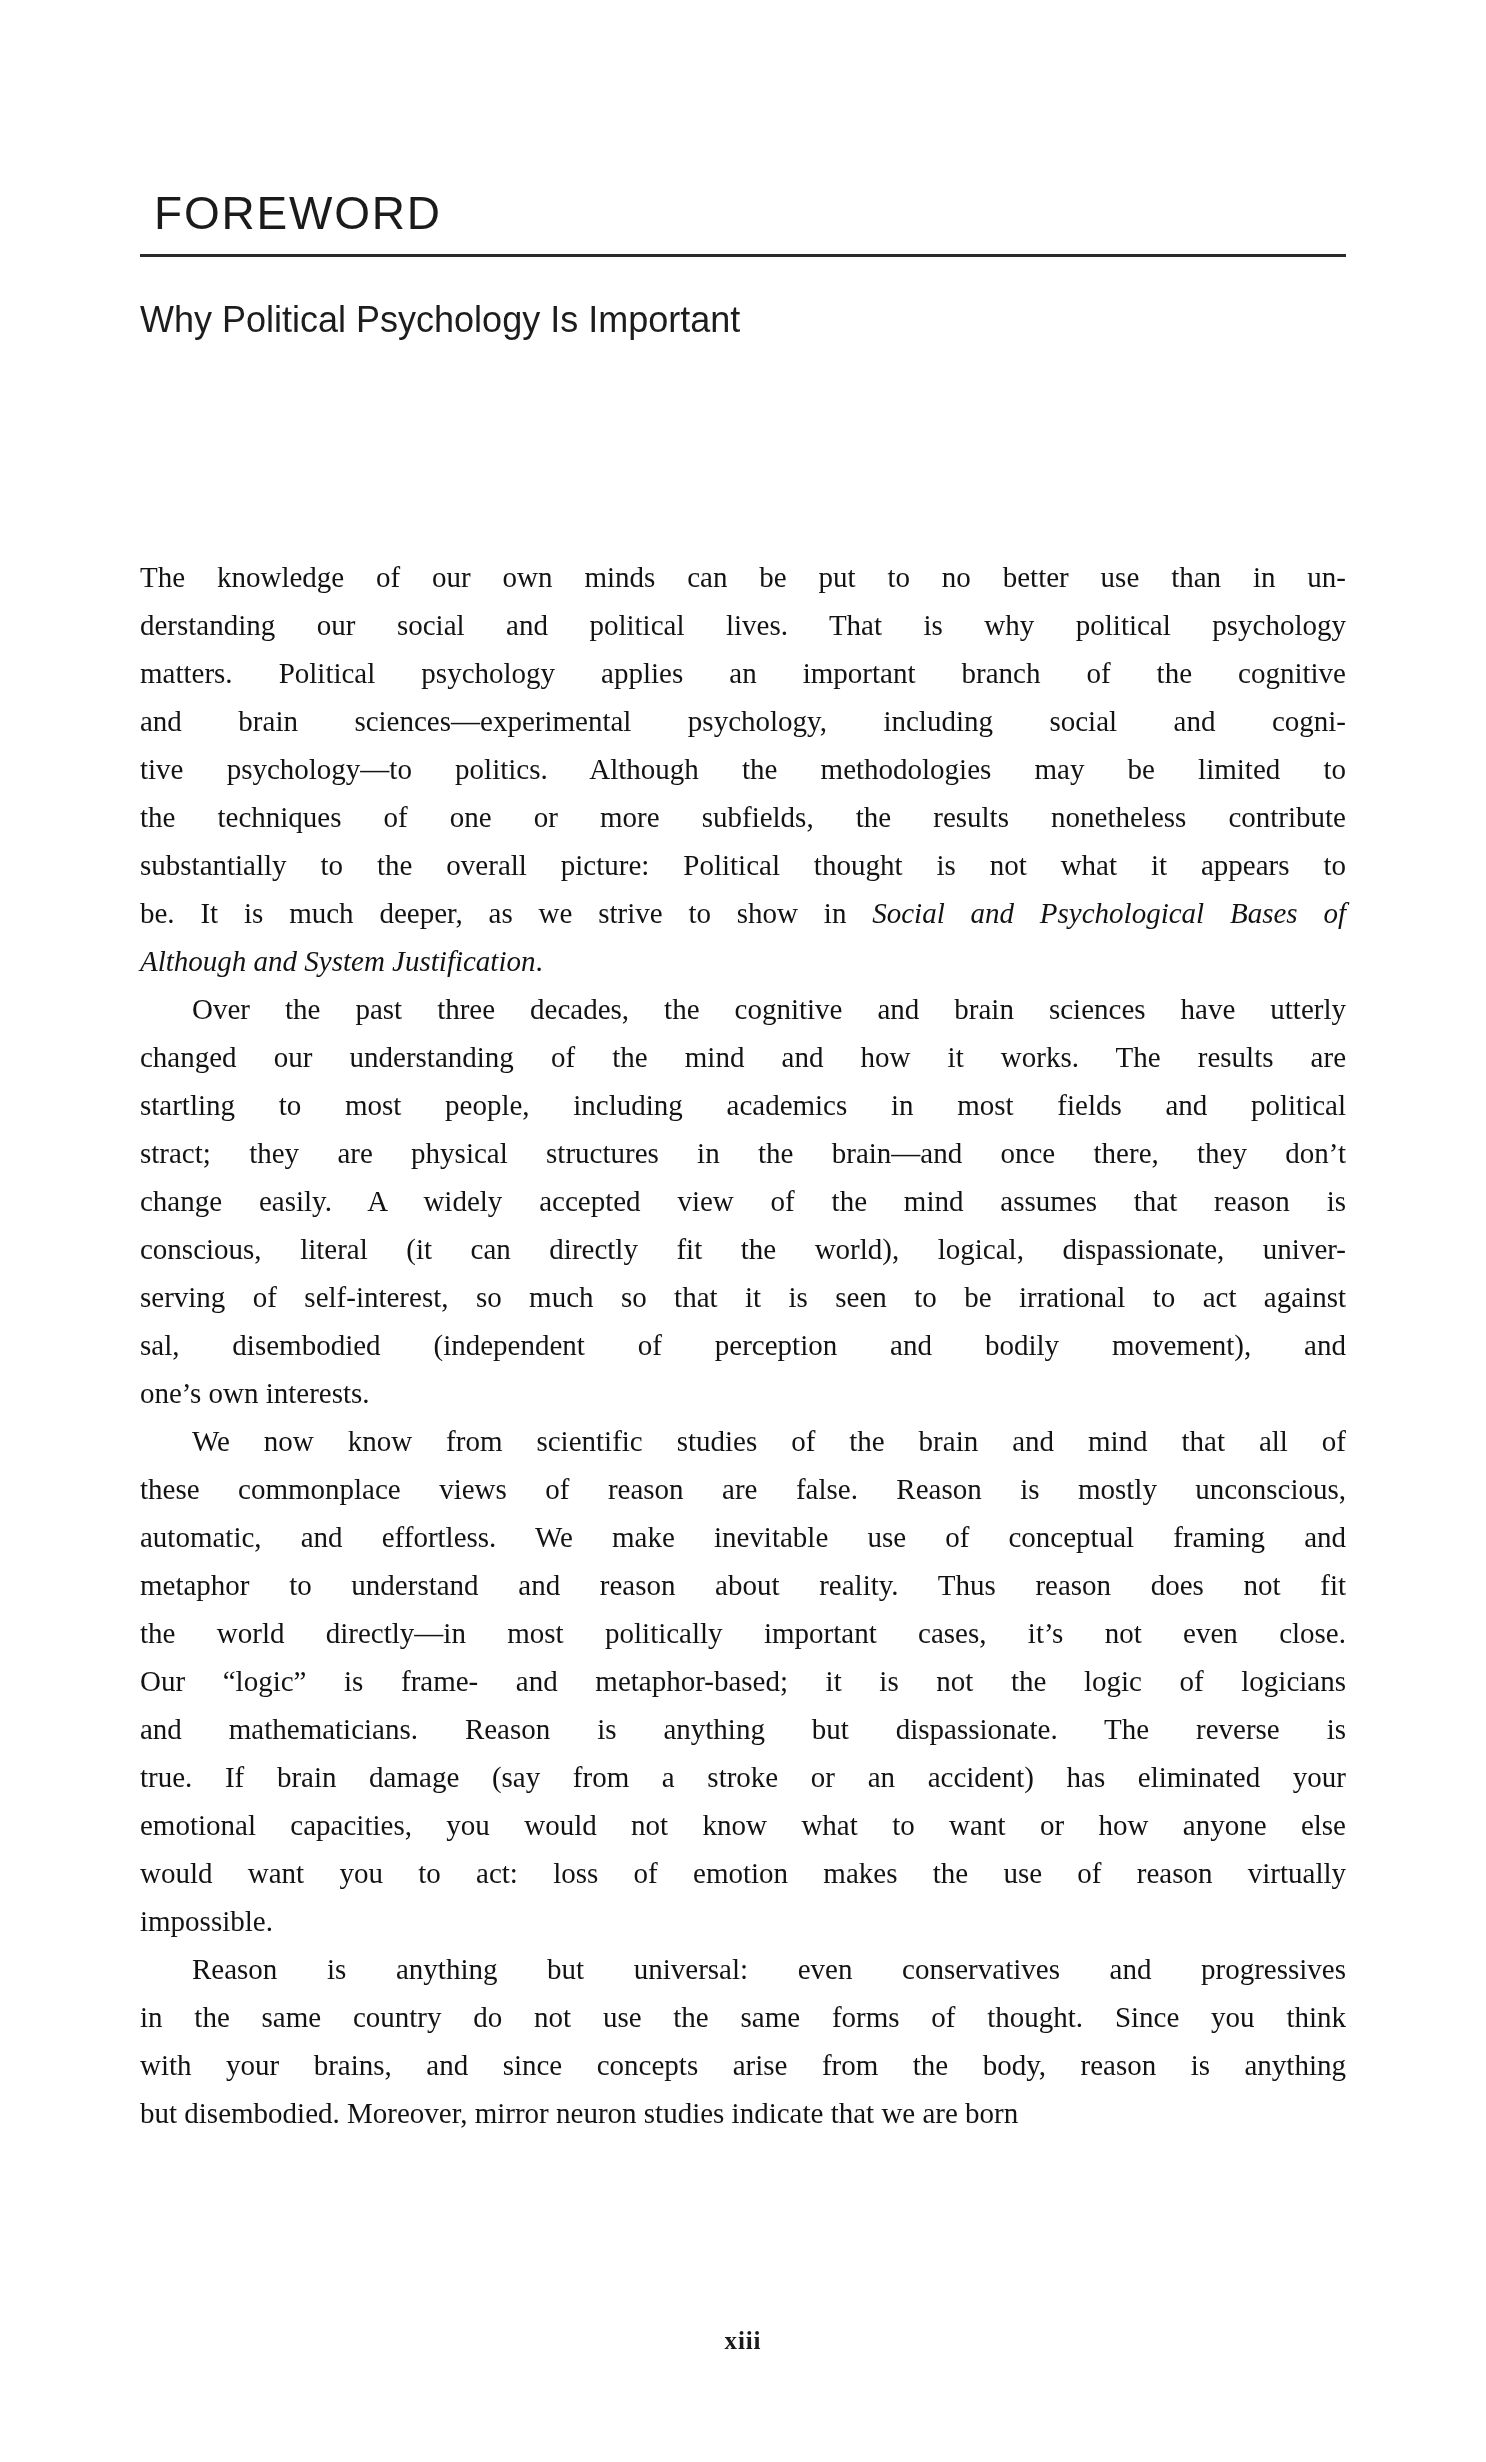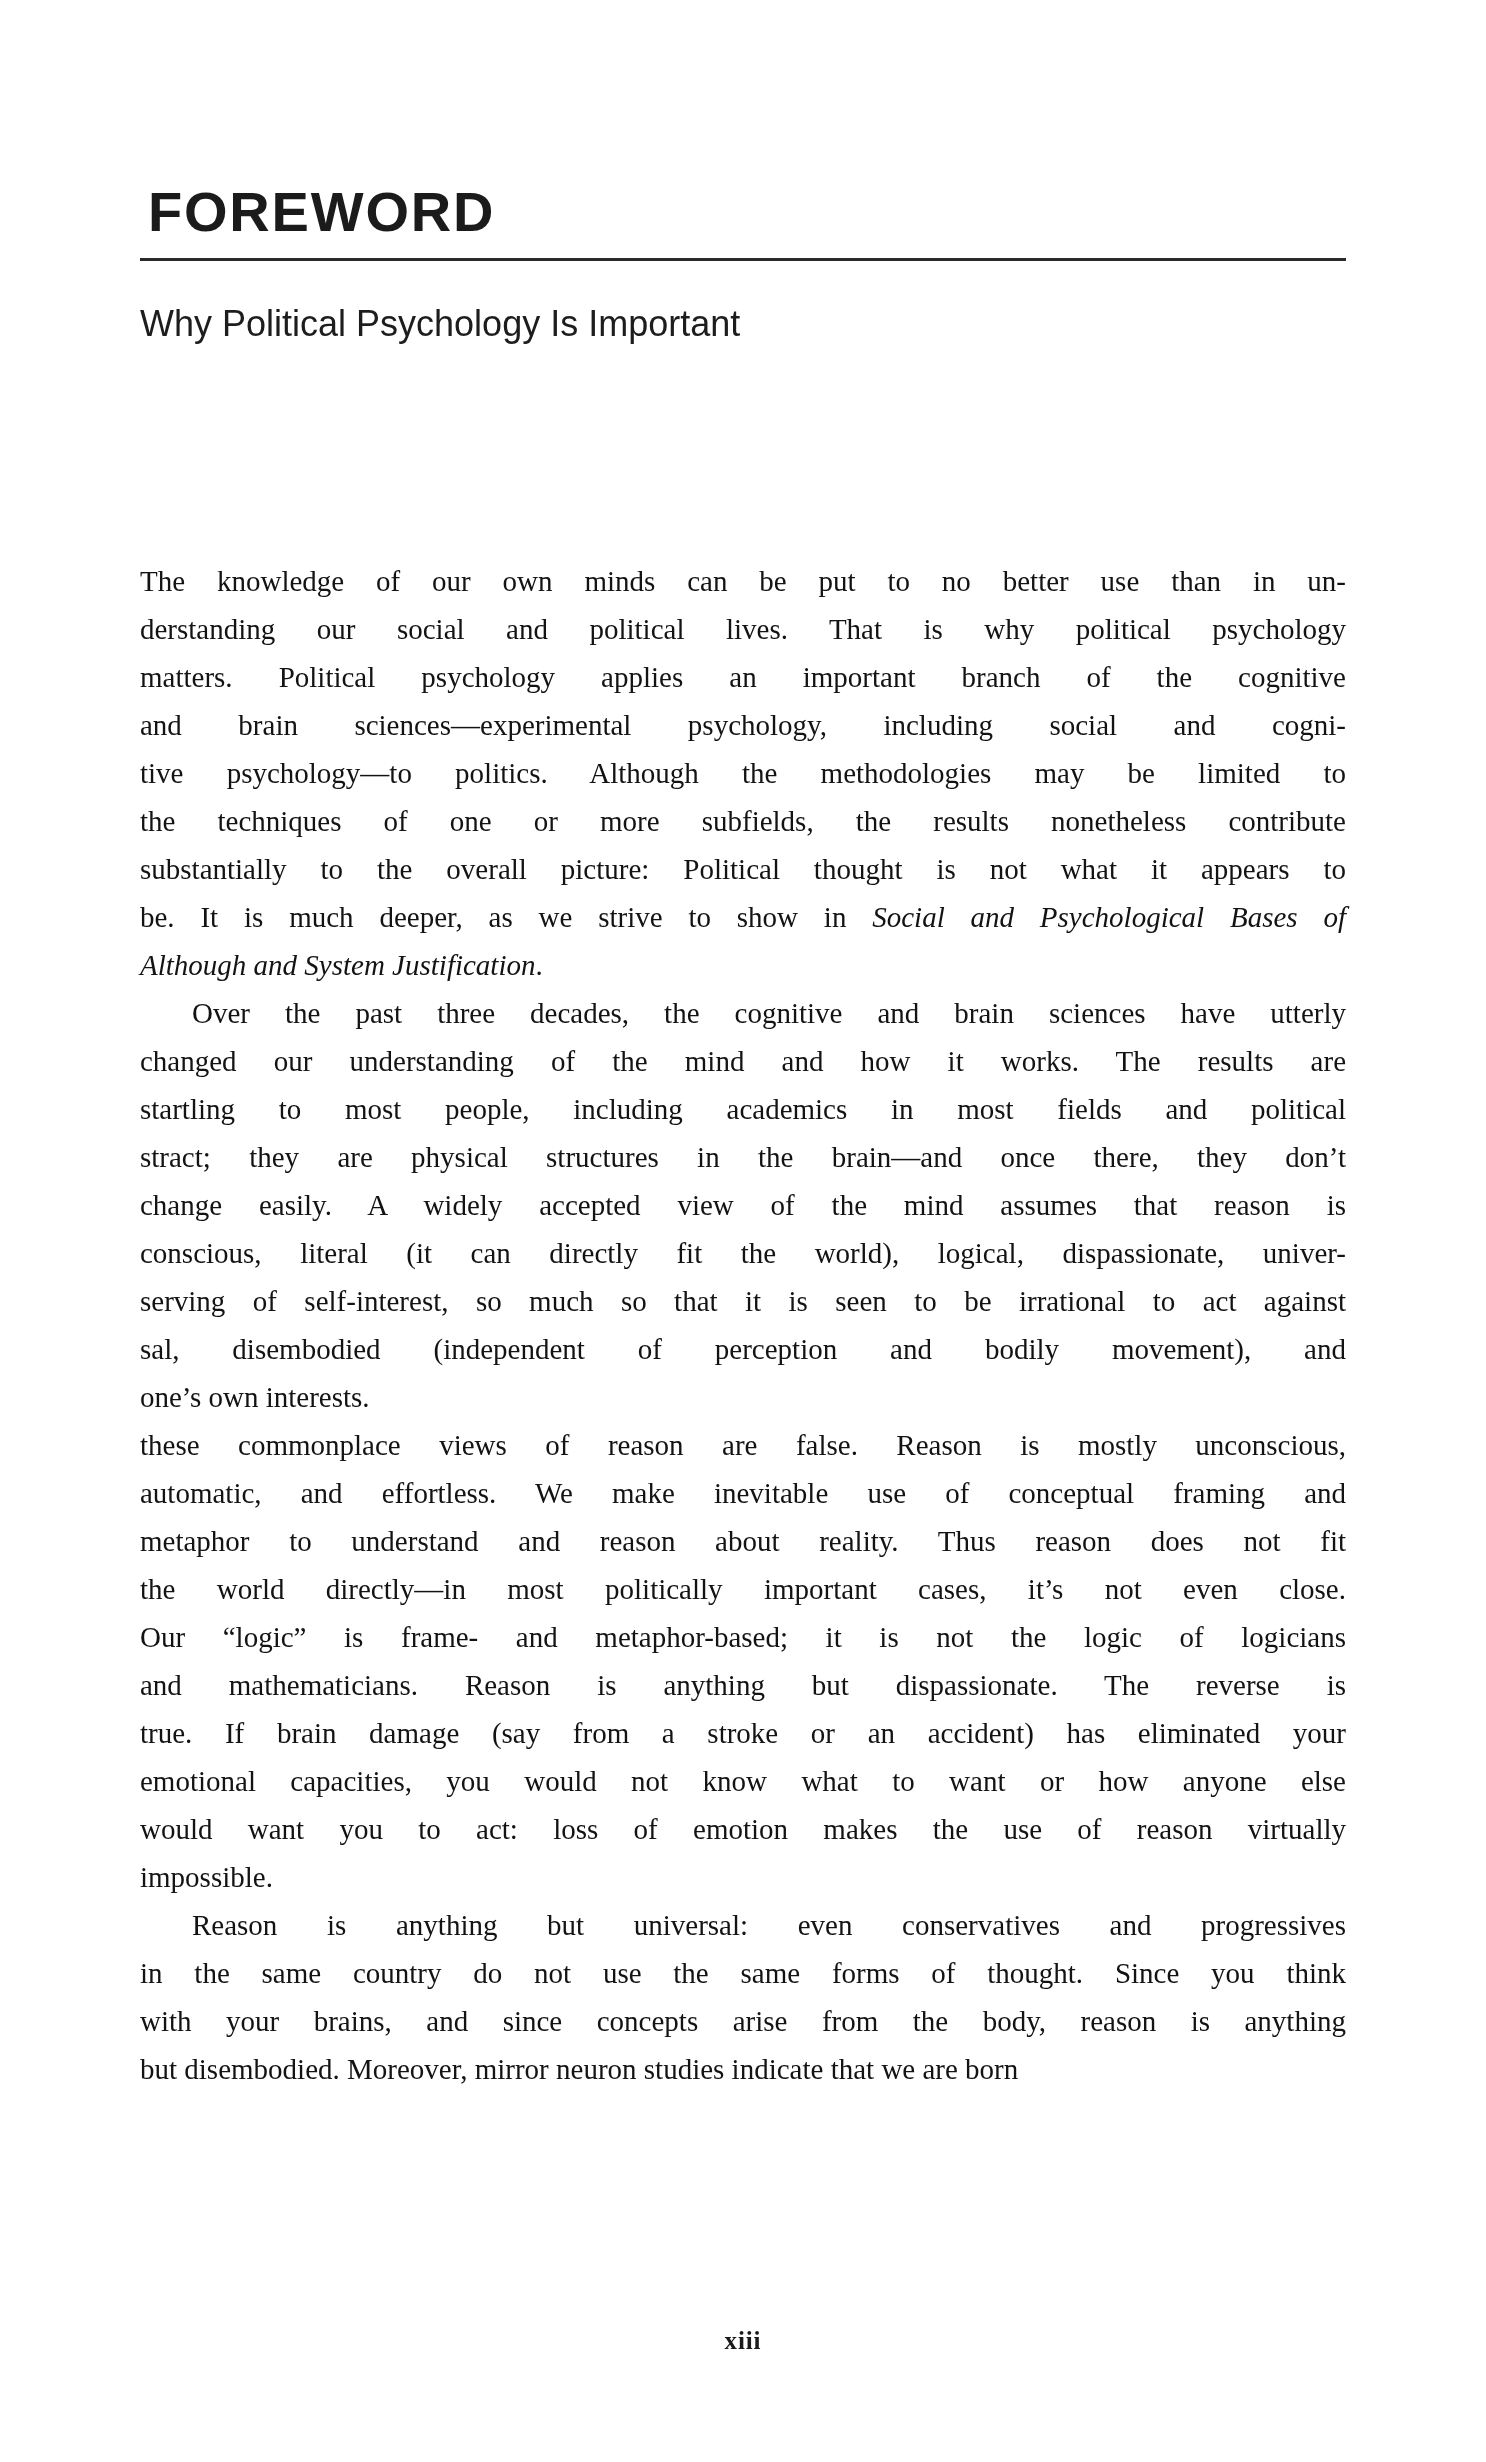--- a/index.html
+++ b/index.html
@@ -13,24 +13,24 @@
     height: 2462px;
     margin: 0 auto;
     background: #ffffff;
     box-sizing: border-box;
     padding: 176px 140px 0 140px;
     overflow: hidden;
     color: #161616;
   }
   
   .chapter-title {
-    margin: 8px;
+    margin: 14px;
     font-family: "Liberation Sans", sans-serif;
-    font-weight: 700;
-    font-size: 56px;
+    font-weight: 400;
+    font-size: 46px;
     line-height: 1;
     letter-spacing: 1.8px;
     color: #1b1b1b;
   }
   .title-rule {
     margin-top: 18px;
     height: 2.7px;
     background: #2a2a2a;
     width: 100%;
   }
@@ -106,20 +106,21 @@
         <div class="text-line"><span>changed our understanding of the mind and how it works. The results are</span></div>
         <div class="text-line"><span>startling to most people, including academics in most fields and political</span></div>
         <div class="text-line"><span>stract; they are physical structures in the brain—and once there, they don’t</span></div>
         <div class="text-line"><span>change easily. A widely accepted view of the mind assumes that reason is</span></div>
         <div class="text-line"><span>conscious, literal (it can directly fit the world), logical, dispassionate, univer-</span></div>
         <div class="text-line"><span>serving of self-interest, so much so that it is seen to be irrational to act against</span></div>
         <div class="text-line"><span>sal, disembodied (independent of perception and bodily movement), and</span></div>
         <div class="text-line last"><span>one’s own interests.</span></div>
       </div>
       <div class="paragraph">
+        <div class="text-line first-indent"><span>We now know from scientific studies of the brain and mind that all of</span></div>
         <div class="text-line"><span>these commonplace views of reason are false. Reason is mostly unconscious,</span></div>
         <div class="text-line"><span>automatic, and effortless. We make inevitable use of conceptual framing and</span></div>
         <div class="text-line"><span>metaphor to understand and reason about reality. Thus reason does not fit</span></div>
         <div class="text-line"><span>the world directly—in most politically important cases, it’s not even close.</span></div>
         <div class="text-line"><span>Our “logic” is frame- and metaphor-based; it is not the logic of logicians</span></div>
         <div class="text-line"><span>and mathematicians. Reason is anything but dispassionate. The reverse is</span></div>
         <div class="text-line"><span>true. If brain damage (say from a stroke or an accident) has eliminated your</span></div>
         <div class="text-line"><span>emotional capacities, you would not know what to want or how anyone else</span></div>
         <div class="text-line"><span>would want you to act: loss of emotion makes the use of reason virtually</span></div>
         <div class="text-line last"><span>impossible.</span></div>

